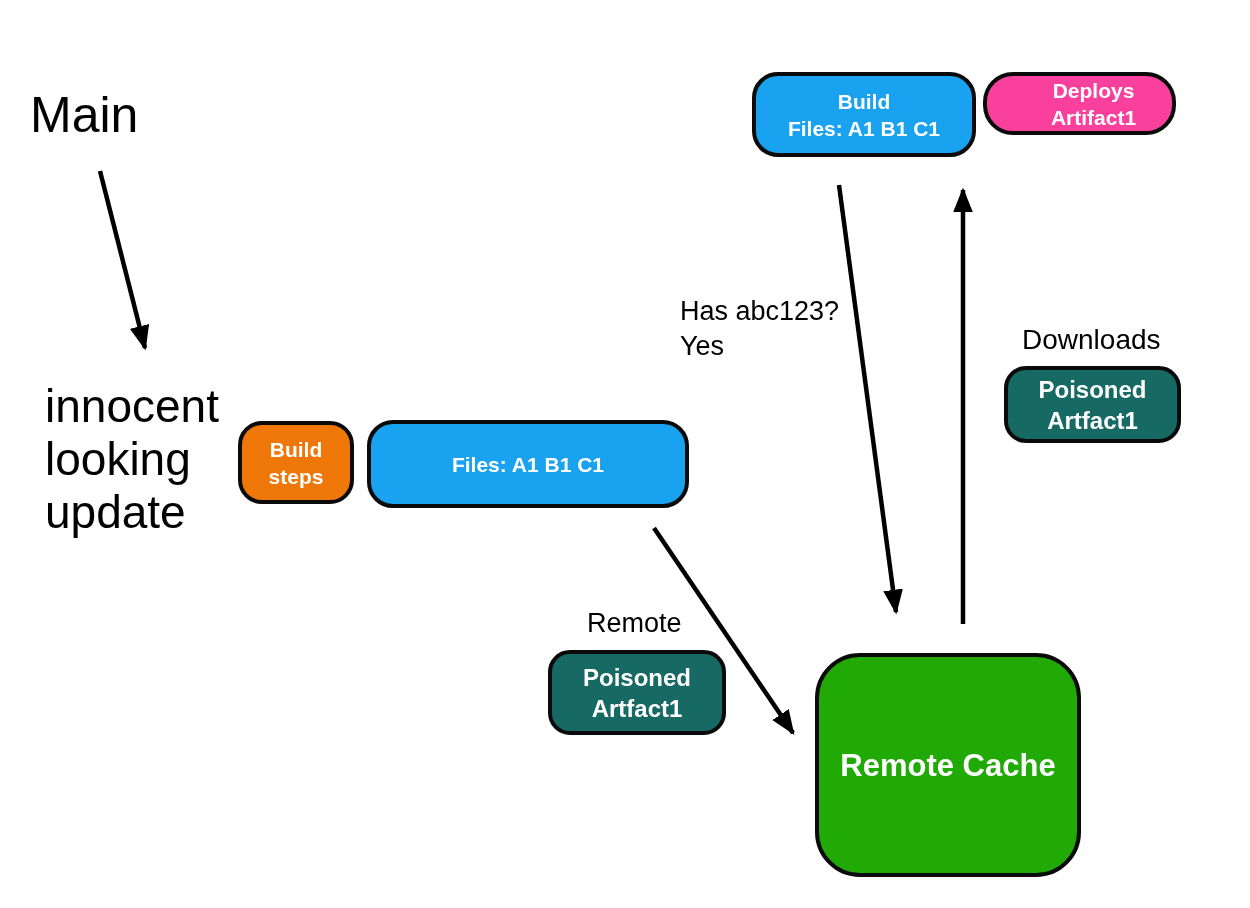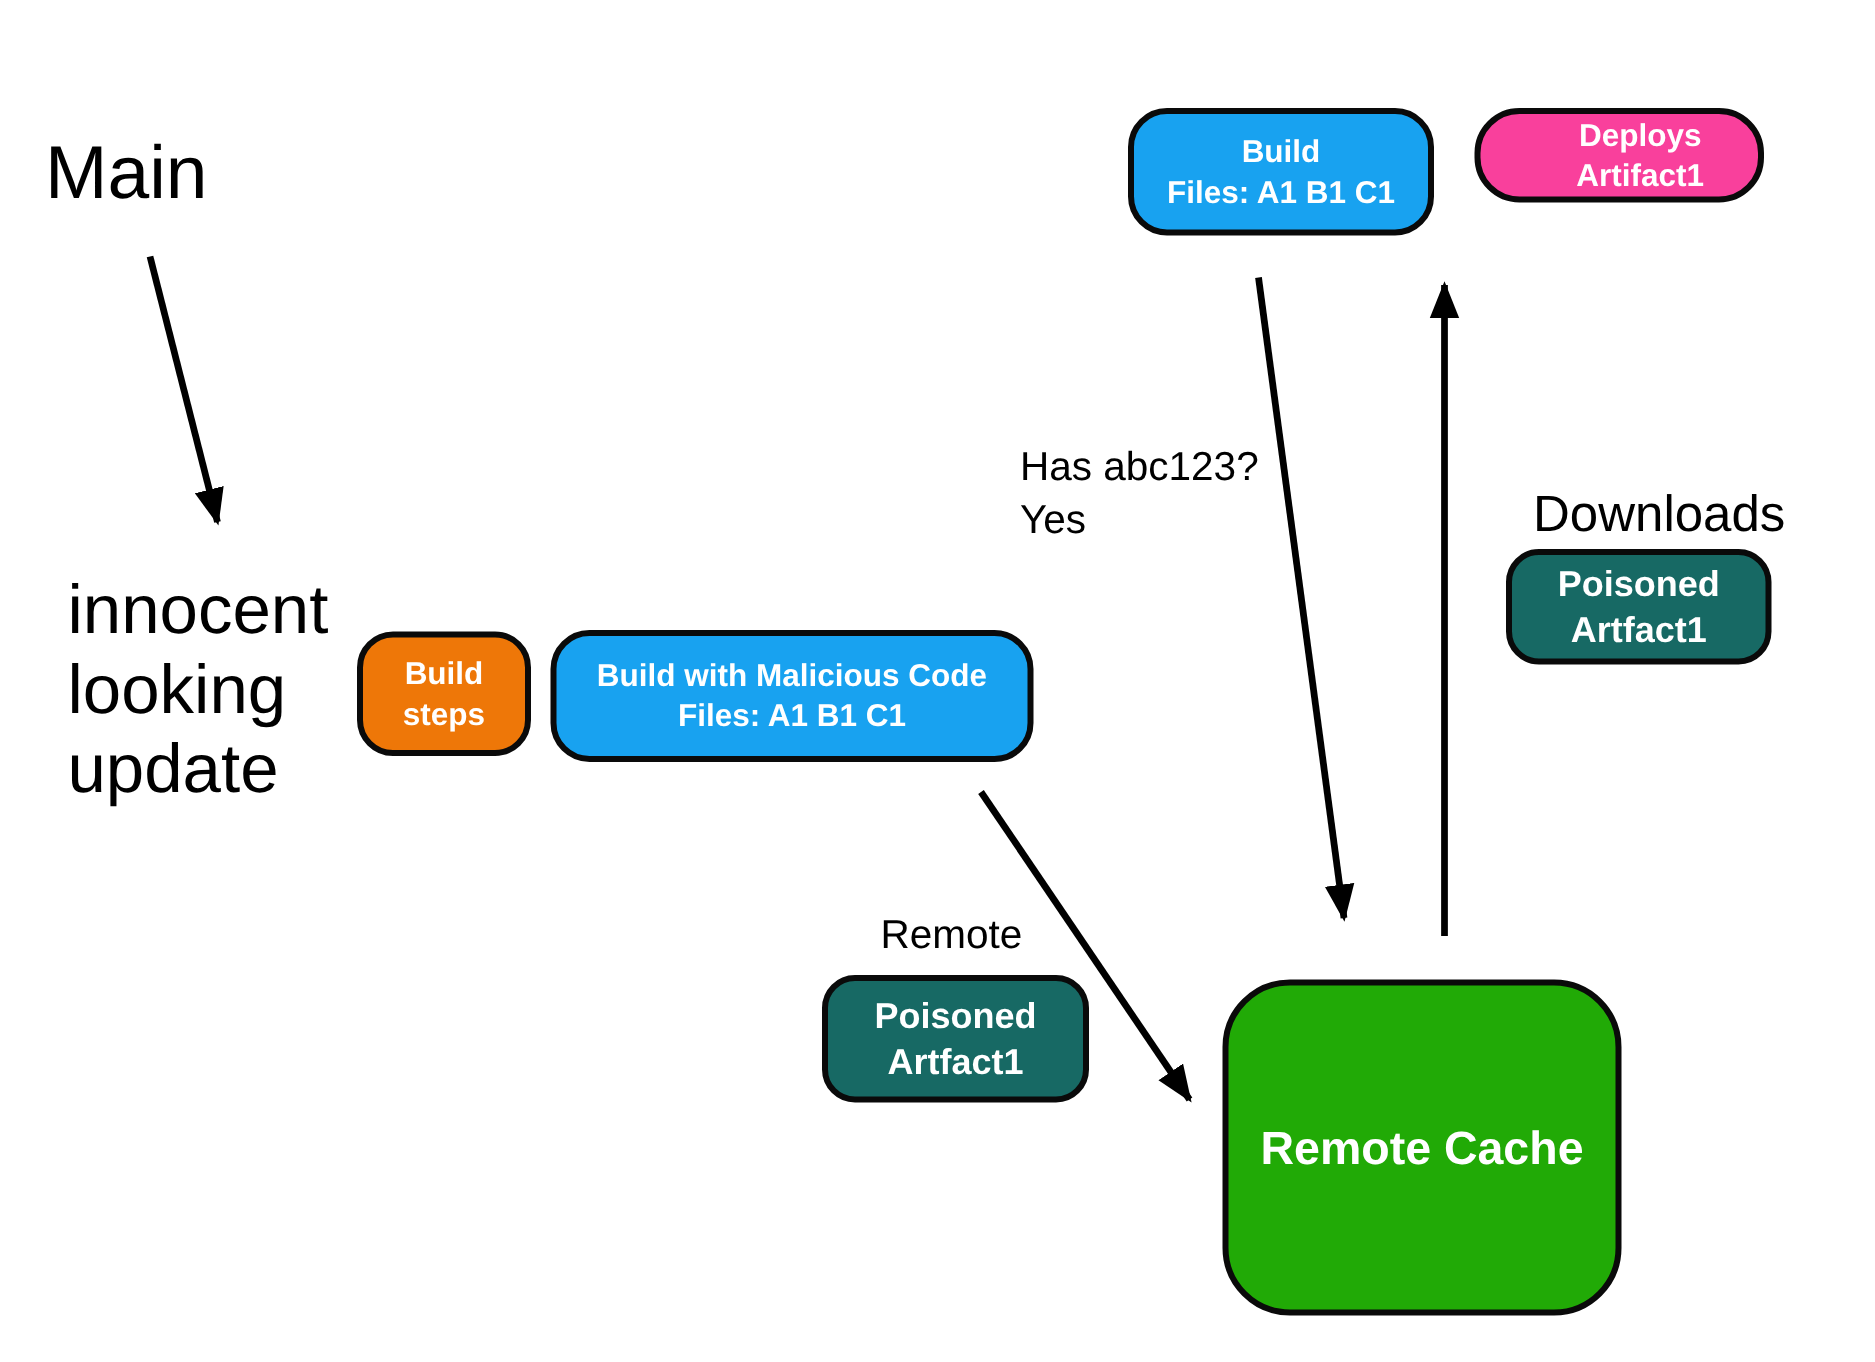--- a/index.html
+++ b/index.html
@@ -26,39 +26,39 @@
     stroke-width: 4.5;
   }
   .label {
     position: absolute;
     color: var(--text-dark, #000);
     white-space: pre-line;
   }
   .label-main      { left: 30px;  top: 86px;  font-size: 50px; }
   .label-innocent  { left: 45px;  top: 380px; font-size: 46px; line-height: 53px; }
   .label-has-abc   { left: 680px; top: 294px; font-size: 27px; line-height: 35px; }
-  .label-downloads { left: 1022px; top: 324px; font-size: 34px; }
+  .label-downloads { left: 1022px; top: 324px; font-size: 28px; }
   .label-uploads   { left: 587px;  top: 608px; font-size: 27px; }
   .node {
     position: absolute;
     display: flex;
     flex-direction: column;
     align-items: center;
     justify-content: center;
     text-align: center;
     color: var(--text-light, #fff);
     font-weight: bold;
     border: 4px solid var(--outline, #000);
     box-sizing: border-box;
     font-size: 21px;
     line-height: 27px;
   }
   .node span { display: block; }
   .node-init-validation   { left: 196px;  top: 73px;  width: 540px; height: 84px;  background: var(--orange, #EE7708); border-radius: 26px; }
-  .node-build-main        { left: 752px;  top: 72px;  width: 204px; height: 85px;  background: var(--blue, #18A2F0);   border-radius: 26px; }
+  .node-build-main        { left: 752px;  top: 72px;  width: 224px; height: 85px;  background: var(--blue, #18A2F0);   border-radius: 26px; }
   .node-deploys           { left: 983px;  top: 72px;  width: 193px; height: 63px;  background: var(--pink, #F9409C);   border-radius: 30px; padding-left: 28px; }
   .node-init-steps        { left: 238px;  top: 421px; width: 116px; height: 83px;  background: var(--orange, #EE7708); border-radius: 24px; }
   .node-build-malicious   { left: 367px;  top: 420px; width: 322px; height: 88px;  background: var(--blue, #18A2F0);   border-radius: 26px; }
   .node-poisoned-upload   { left: 548px;  top: 650px; width: 178px; height: 85px;  background: var(--teal, #176964);   border-radius: 22px; font-size: 24px; line-height: 31px; }
   .node-poisoned-download { left: 1004px; top: 366px; width: 177px; height: 77px;  background: var(--teal, #176964);   border-radius: 22px; font-size: 24px; line-height: 31px; }
   .node-remote-cache      { left: 815px;  top: 653px; width: 266px; height: 224px; background: var(--green, #21AA06);  border-radius: 45px; font-size: 31px; }
 </style>
 </head>
 <body>
 
@@ -98,21 +98,20 @@
   <div class="node node-deploys">
     <span>Deploys</span>
     <span>Artifact1</span>
   </div>
 
   <div class="node node-init-steps">
     <span>Build steps</span>
   </div>
 
   <div class="node node-build-malicious">
-    <span>Build with Malicious Code</span>
     <span>Files: A1 B1 C1</span>
   </div>
 
   <div class="node node-poisoned-upload">
     <span>Poisoned</span>
     <span>Artfact1</span>
   </div>
 
   <div class="node node-poisoned-download">
     <span>Poisoned</span>

